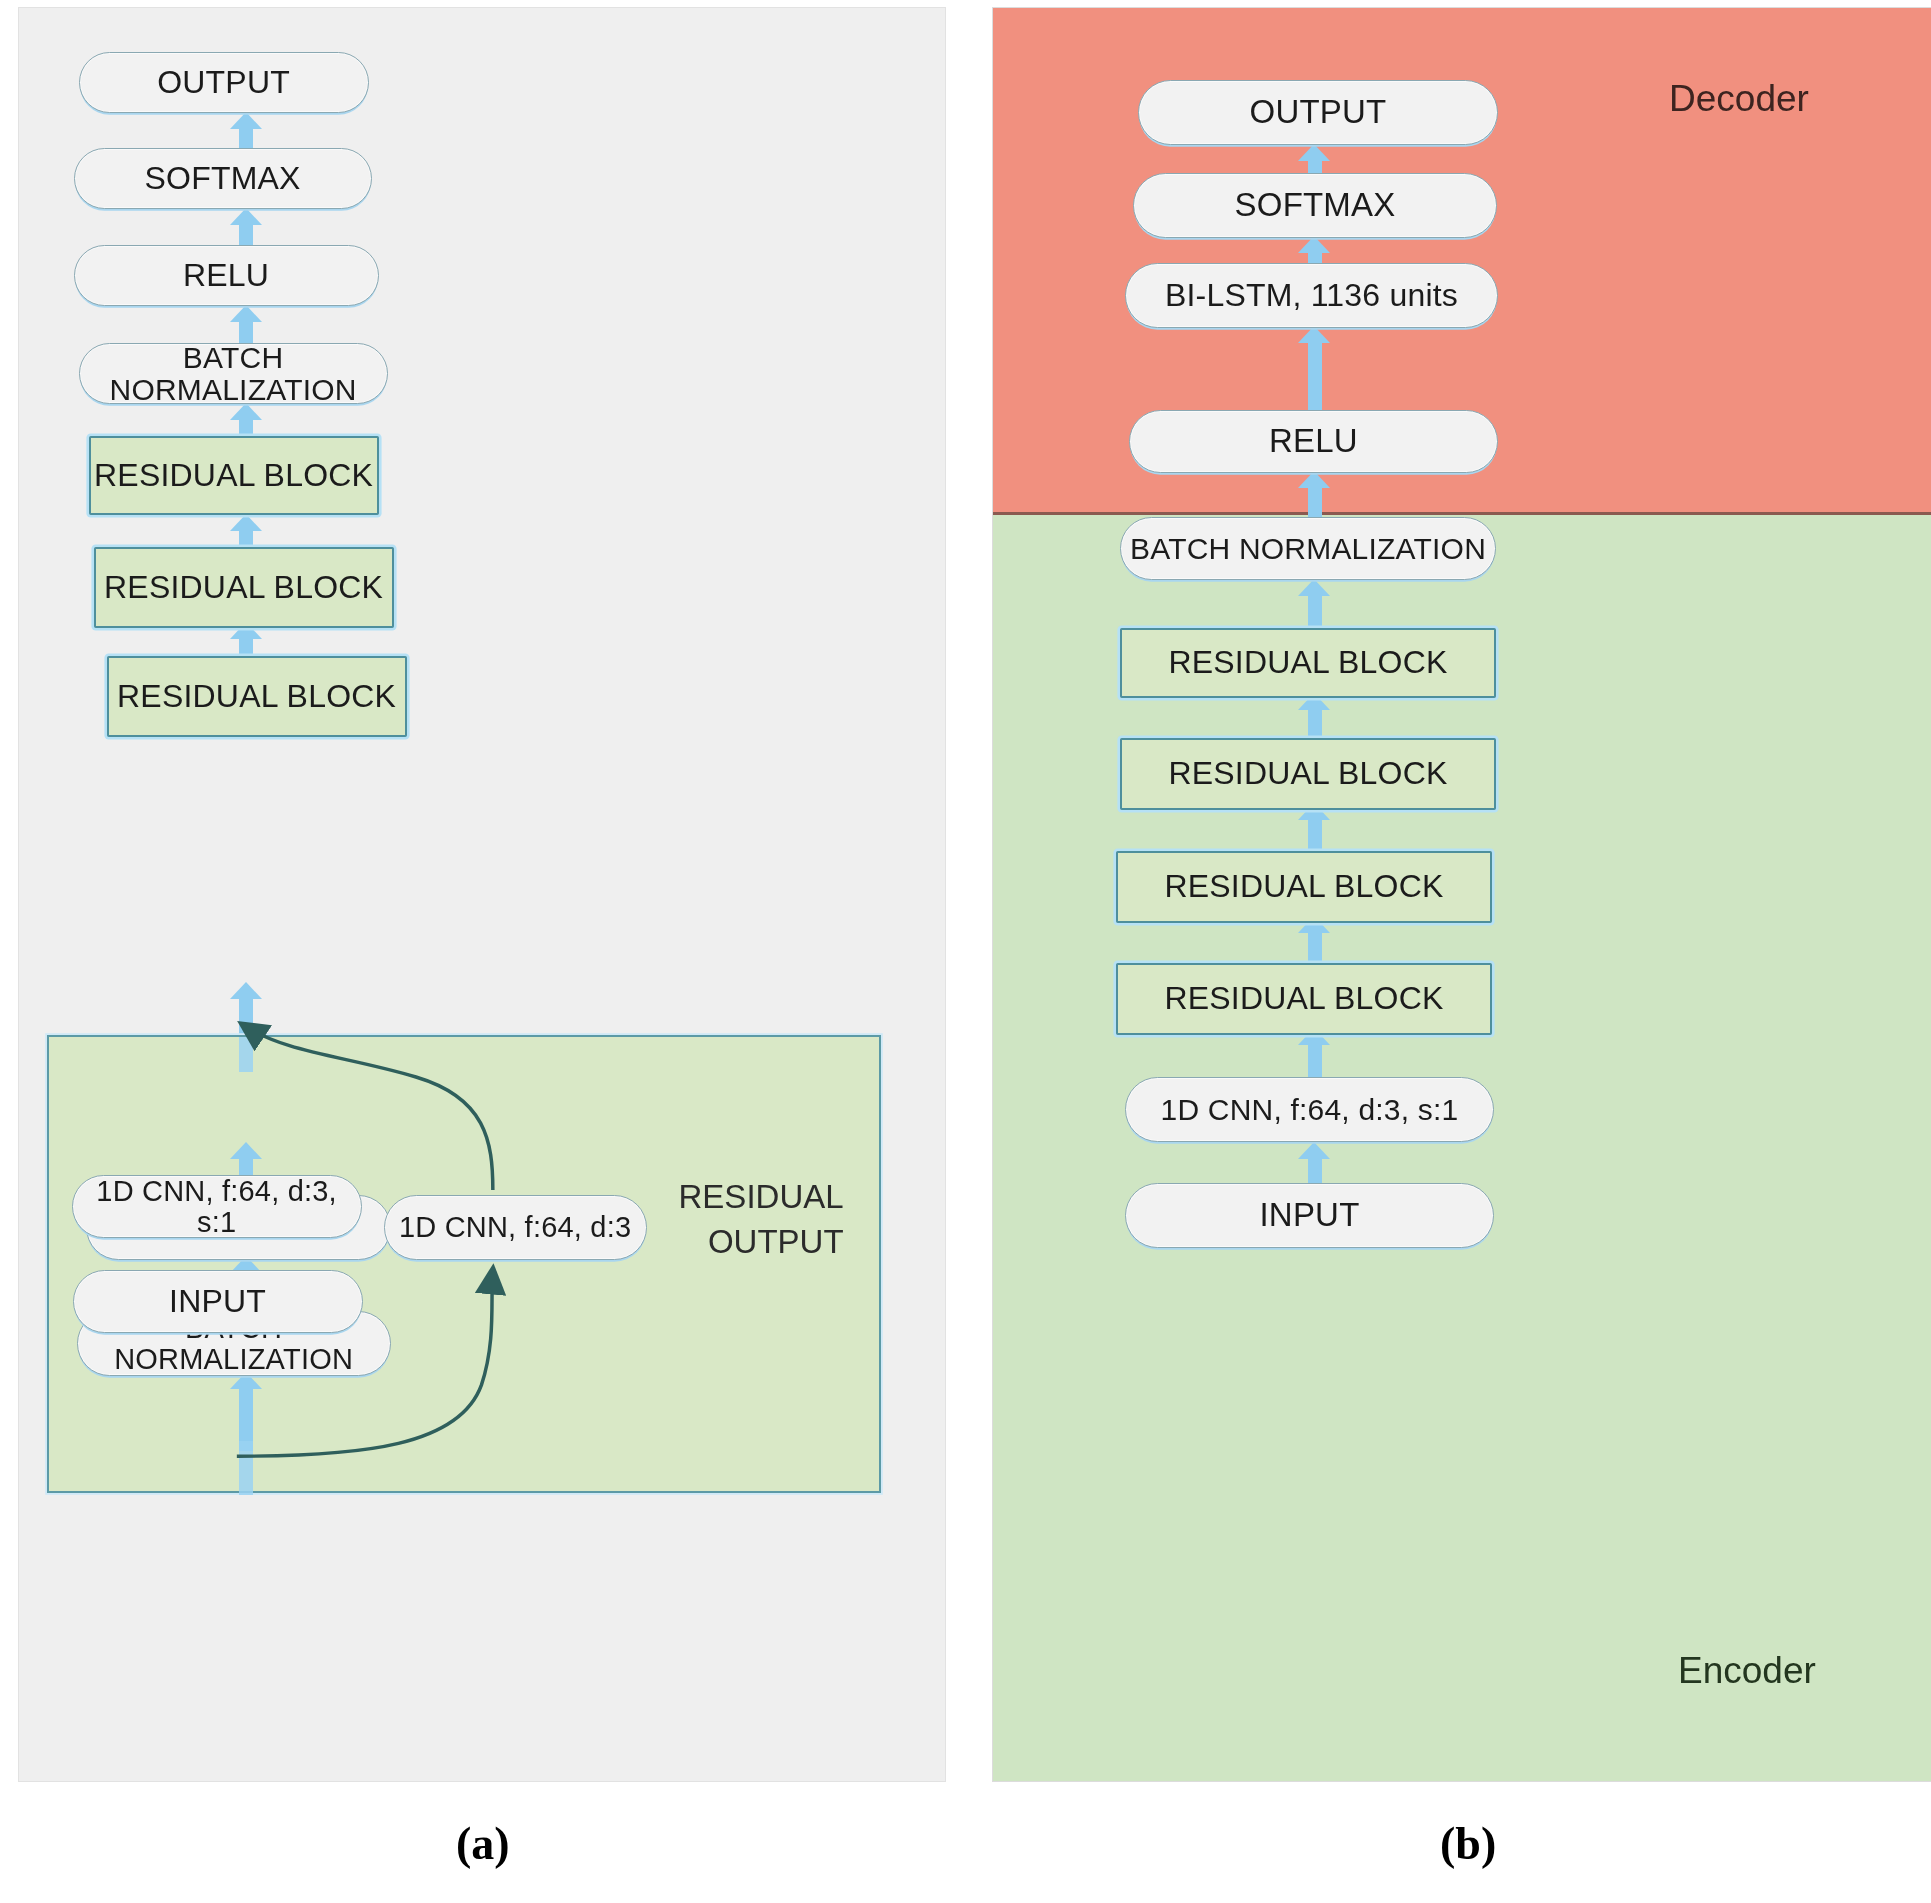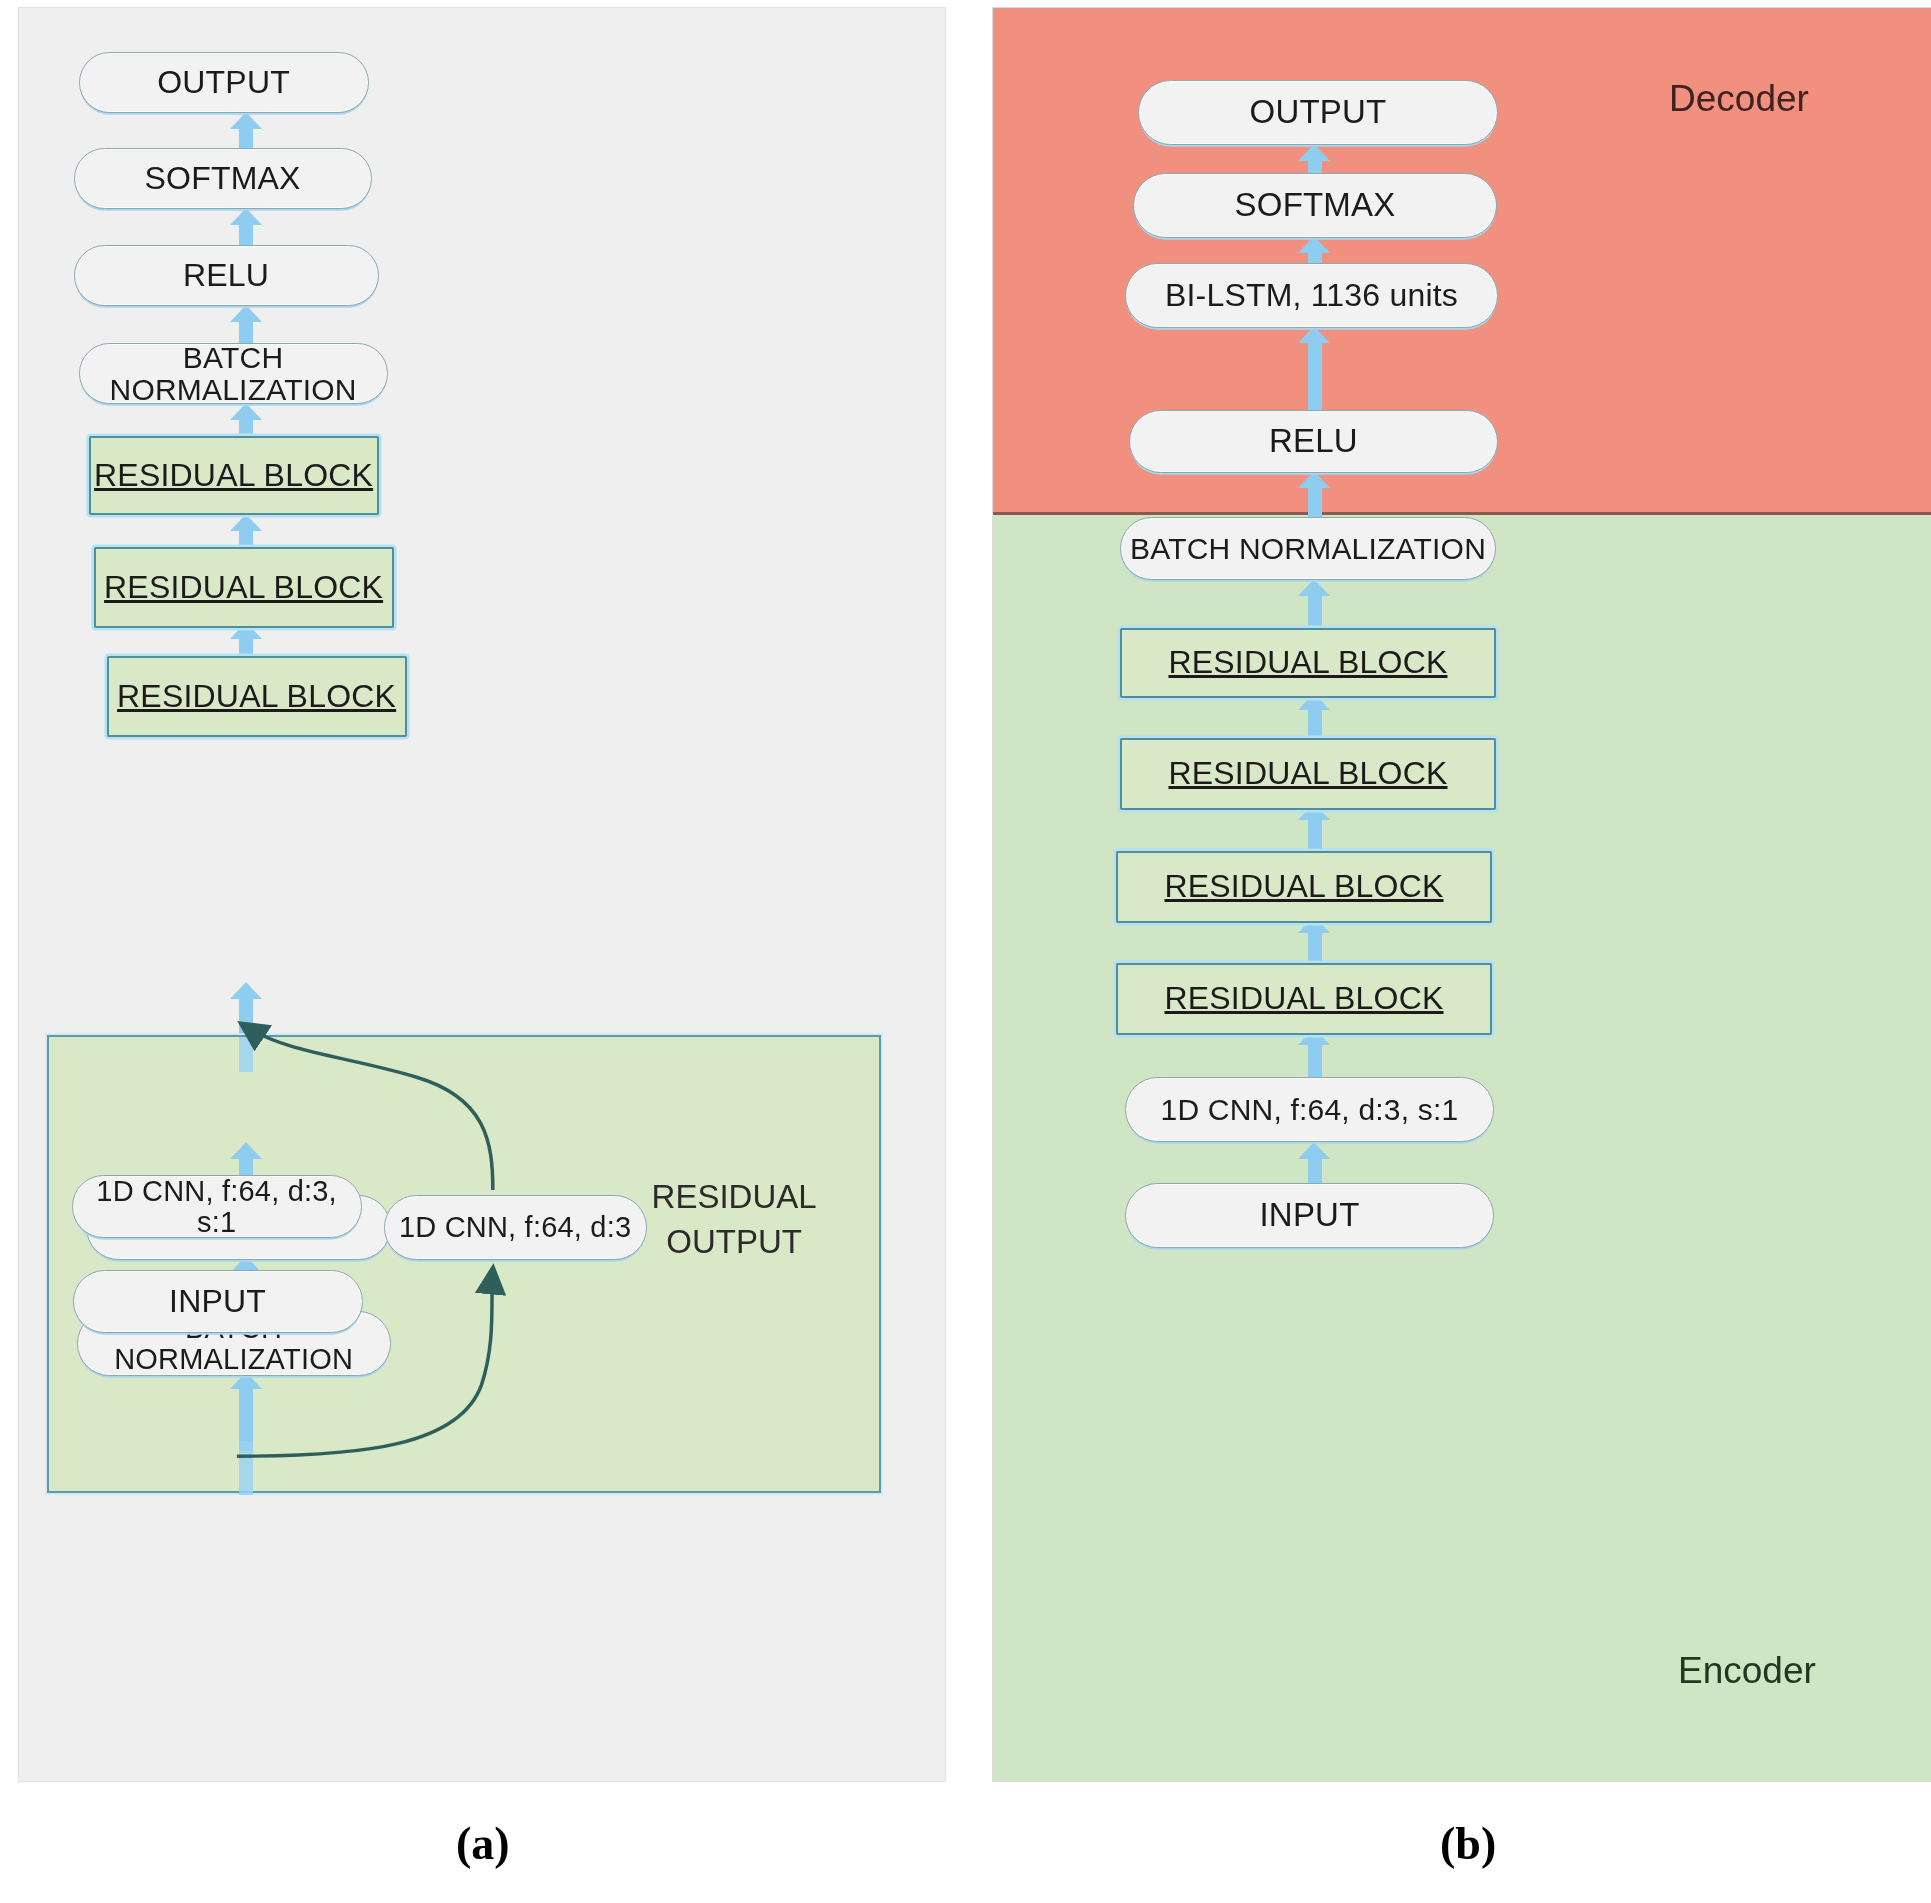--- a/index.html
+++ b/index.html
@@ -10,21 +10,21 @@
   #panel-b{position:absolute;left:992px;top:7px;width:939px;height:1773px;background:#cfe5c3;border:0.9px solid #dcdcdc;overflow:hidden;}
   #decoder-zone{position:absolute;left:0;top:0;width:100%;height:507px;background:#f1907f;border-bottom:3.5px solid #8a5a50;box-sizing:border-box;}
   #encoder-zone{position:absolute;left:0;top:507px;width:100%;bottom:0;background:#cfe5c3;}
 
   
   .node{position:absolute;box-sizing:border-box;display:flex;align-items:center;justify-content:center;
         text-align:center;color:#1b1b1b;letter-spacing:0.2px;line-height:1.05;}
   .pill{border-radius:877px;background:#f2f2f2;border:1.8px solid #8aa8b2;
         box-shadow:0 2.6px 0 -0.9px #a9d6ef, 0 0 0 0.9px rgba(255,255,255,.6) inset;}
   .rect{background:#d9e8c6;border:2.6px solid #4e8f9c;border-radius:1.8px;
-        box-shadow:0 0 0 2.6px #b6e1f5;text-decoration:underline;}
+        box-shadow:0 0 0 2.6px #b6e1f5;}
   .zone-label{position:absolute;font-size:35px;color:#2b2b2b;}
 
   
   .arrow{position:absolute;width:33px;}
   .arrow .shaft{position:absolute;left:9.7px;top:12.3px;bottom:0;width:14px;background:#8fcdf0;}
   .arrow .head{position:absolute;left:0;top:0;width:0;height:0;
                border-left:16.7px solid transparent;border-right:16.7px solid transparent;border-bottom:17.6px solid #8fcdf0;}
 
   
   .rail{position:absolute;width:14px;background:#9ad2f2;opacity:.85;}
@@ -152,21 +152,21 @@
   </div>
 
   <div class="node pill" style="left:53px;top:1167px;width:290px;height:63px;font-size:29px;">
     <span>1D CNN, f:64, d:3, s:1</span>
   </div>
 
   <div class="node pill" style="left:54px;top:1262px;width:290px;height:63px;font-size:32px;">
     <span>INPUT</span>
   </div>
 
-  <div class="zone-label" style="left:606px;top:1167px;width:219px;text-align:center;line-height:1.35;font-size:33px;">
+  <div class="zone-label" style="left:606px;top:1167px;width:219px;text-align:right;line-height:1.35;font-size:33px;">
     <div>RESIDUAL</div>
     <div>OUTPUT</div>
   </div>
 </div>
 
 <div id="panel-b">
 
   <div id="decoder-zone"></div>
   <div id="encoder-zone"></div>
 

